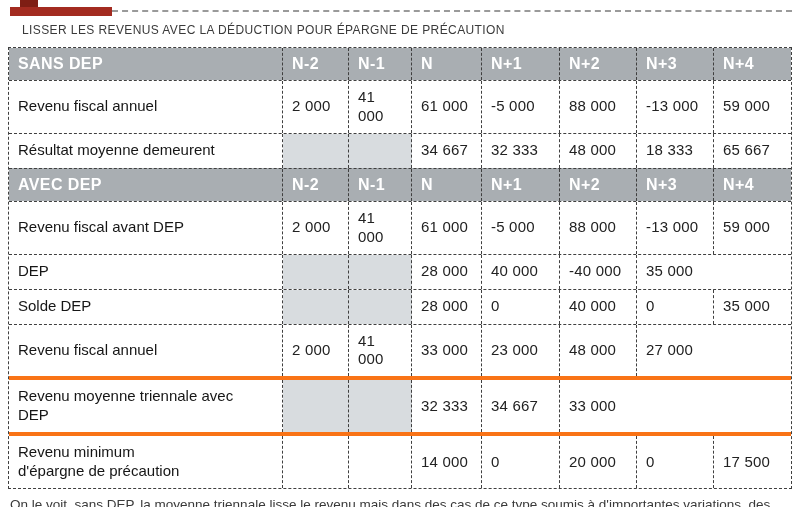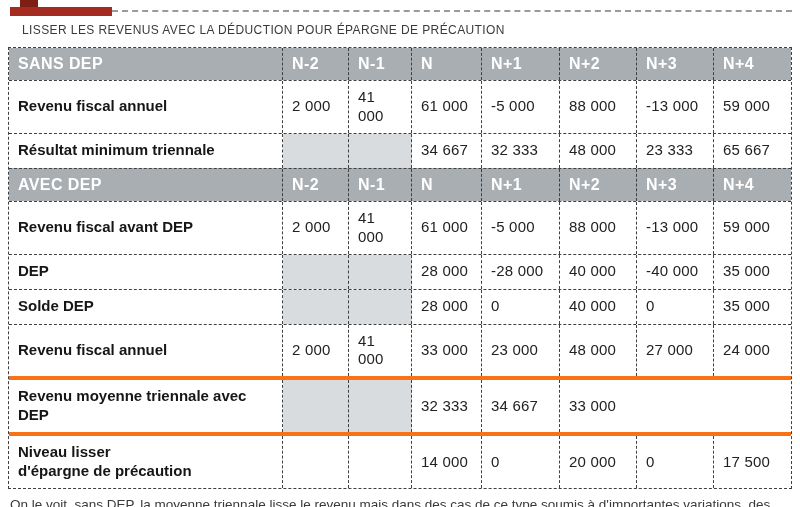--- a/index.html
+++ b/index.html
@@ -40,21 +40,21 @@
   .trow + .trow{border-top:1px dashed var(--border)}
   .trow.solid{border-top:4px solid #f97316}
   .trow > div:not(:last-child){border-right:1px dashed var(--border)}
   .trow > div{
     display:flex;align-items:center;
     padding:7px 9px;min-height:34px;
     font-size:15px;line-height:1.26;
   }
   .thead{background:var(--header-bg)}
   .thead > div{color:#fff;font-weight:700;font-size:16px;letter-spacing:.4px;min-height:32px;padding:5px 9px}
-  .cell.label{font-weight:700;white-space:pre-line}
+  .cell.label{font-weight:400;white-space:pre-line}
   .cell.num{font-weight:400;color:#222;letter-spacing:.2px}
   .cell.shade{background:var(--shade)}
   
   .footnote{
     margin:7px 2px 0 2px;width:782px;
     font-size:13.5px;line-height:1.32;color:var(--soft-ink);
   }
 </style>
 </head>
 <body>
@@ -84,27 +84,27 @@
         <div class="cell label">Revenu fiscal annuel</div>
         <div class="cell num">2 000</div>
         <div class="cell num">41 000</div>
         <div class="cell num">61 000</div>
         <div class="cell num">-5 000</div>
         <div class="cell num">88 000</div>
         <div class="cell num">-13 000</div>
         <div class="cell num">59 000</div>
       </div>
       <div class="trow">
-        <div class="cell label">Résultat minimum triennale</div>
+        <div class="cell label">Résultat moyenne demeurent</div>
         <div class="cell num shade"></div>
         <div class="cell num shade"></div>
         <div class="cell num">34 667</div>
         <div class="cell num">32 333</div>
         <div class="cell num">48 000</div>
-        <div class="cell num">23 333</div>
+        <div class="cell num">18 333</div>
         <div class="cell num">65 667</div>
       </div>
       <div class="trow thead">
         <div class="hcell label">AVEC DEP</div>
         <div class="hcell">N-2</div>
         <div class="hcell">N-1</div>
         <div class="hcell">N</div>
         <div class="hcell">N+1</div>
         <div class="hcell">N+2</div>
         <div class="hcell">N+3</div>
@@ -118,21 +118,20 @@
         <div class="cell num">-5 000</div>
         <div class="cell num">88 000</div>
         <div class="cell num">-13 000</div>
         <div class="cell num">59 000</div>
       </div>
       <div class="trow">
         <div class="cell label">DEP</div>
         <div class="cell num shade"></div>
         <div class="cell num shade"></div>
         <div class="cell num">28 000</div>
-        <div class="cell num">-28 000</div>
         <div class="cell num">40 000</div>
         <div class="cell num">-40 000</div>
         <div class="cell num">35 000</div>
       </div>
       <div class="trow">
         <div class="cell label">Solde DEP</div>
         <div class="cell num shade"></div>
         <div class="cell num shade"></div>
         <div class="cell num">28 000</div>
         <div class="cell num">0</div>
@@ -141,33 +140,32 @@
         <div class="cell num">35 000</div>
       </div>
       <div class="trow">
         <div class="cell label">Revenu fiscal annuel</div>
         <div class="cell num">2 000</div>
         <div class="cell num">41 000</div>
         <div class="cell num">33 000</div>
         <div class="cell num">23 000</div>
         <div class="cell num">48 000</div>
         <div class="cell num">27 000</div>
-        <div class="cell num">24 000</div>
       </div>
       <div class="trow solid">
         <div class="cell label">Revenu moyenne triennale avec
 DEP</div>
         <div class="cell num shade"></div>
         <div class="cell num shade"></div>
         <div class="cell num">32 333</div>
         <div class="cell num">34 667</div>
         <div class="cell num">33 000</div>
       </div>
       <div class="trow solid">
-        <div class="cell label">Niveau lisser
+        <div class="cell label">Revenu minimum
 d'épargne de précaution</div>
         <div class="cell num"></div>
         <div class="cell num"></div>
         <div class="cell num">14 000</div>
         <div class="cell num">0</div>
         <div class="cell num">20 000</div>
         <div class="cell num">0</div>
         <div class="cell num">17 500</div>
       </div>
     </div>

